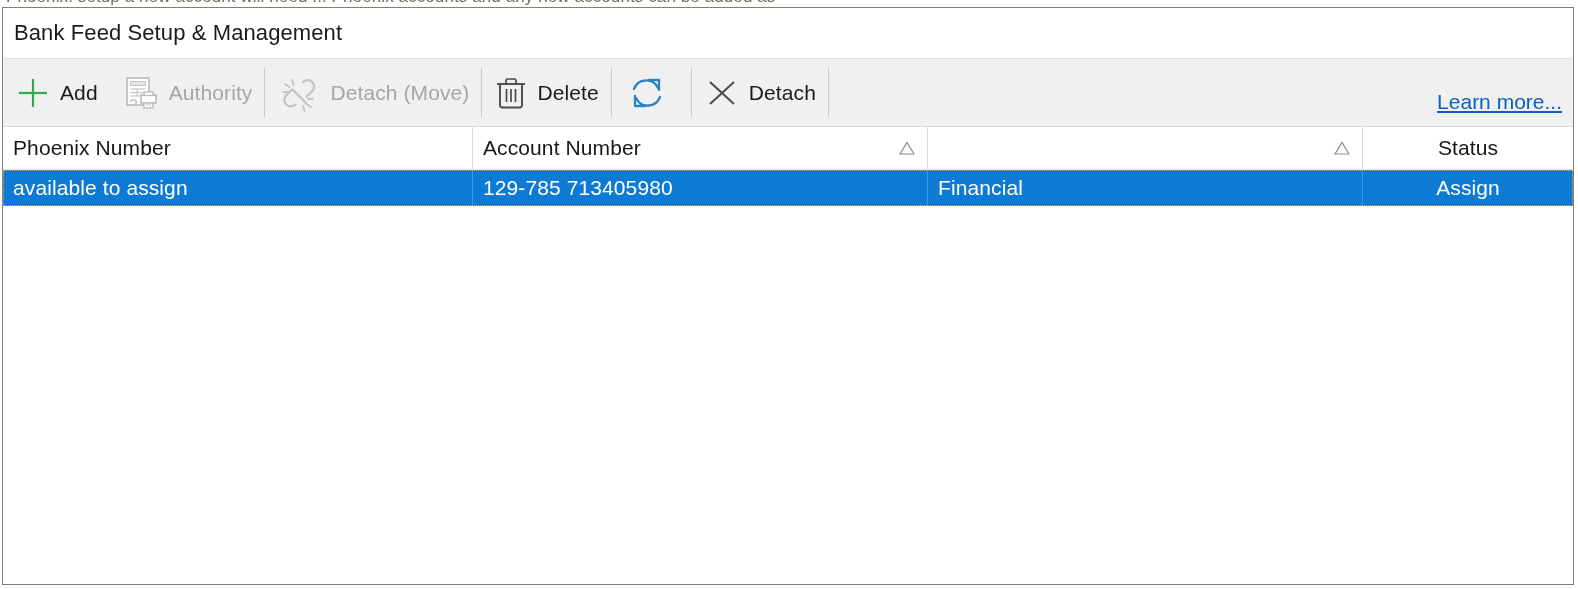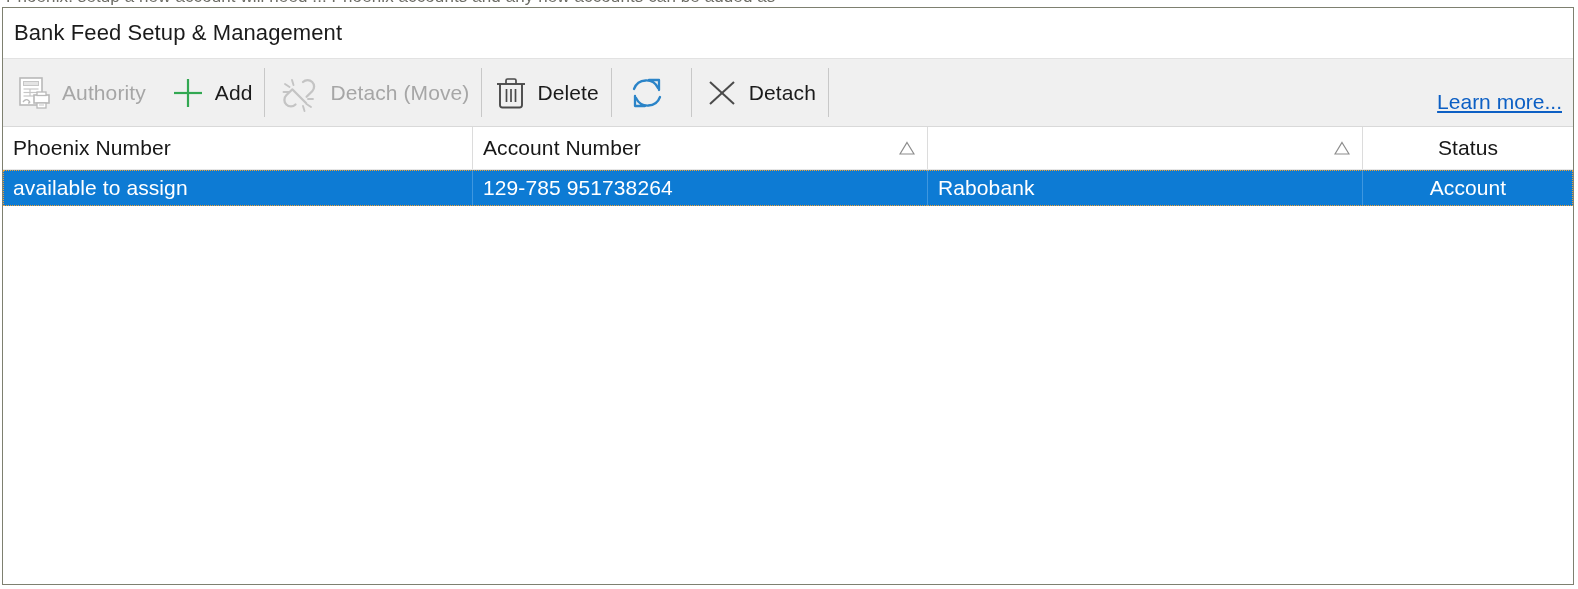--- a/index.html
+++ b/index.html
@@ -194,50 +194,50 @@
     <div class="sliver-text">Phoenix: setup a new account will need ... Phoenix accounts and any new accounts can be added as</div>
   </div>
 
   <div class="window">
 
     <div class="titlebar">
       <span class="title-text">Bank Feed Setup &amp; Management</span>
     </div>
 
     <div class="toolbar">
+
+      <div class="tb-item enabled">
+        <span class="tb-icon">
+          <svg width="36" height="36" viewBox="0 0 36 36">
+            <line x1="18" y1="4" x2="18" y2="32" stroke="#32a852" stroke-width="2.2"></line>
+            <line x1="4" y1="18" x2="32" y2="18" stroke="#32a852" stroke-width="2.2"></line>
+          </svg>
+        </span>
+        <span class="tb-label">Add</span>
+      </div>
 
       <div class="tb-item disabled">
         <span class="tb-icon">
           <svg width="38" height="38" viewBox="0 0 38 38">
             <rect x="5" y="4" width="22" height="27" fill="#ffffff" stroke="#b9b9b9" stroke-width="1.6"></rect>
             <rect x="8.5" y="7.5" width="15" height="4" fill="#e4e4e4" stroke="#c6c6c6" stroke-width="1"></rect>
             <line x1="8.5" y1="15" x2="23.5" y2="15" stroke="#c6c6c6" stroke-width="1.2"></line>
             <line x1="8.5" y1="18.5" x2="23.5" y2="18.5" stroke="#c6c6c6" stroke-width="1.2"></line>
             <line x1="8.5" y1="22" x2="23.5" y2="22" stroke="#c6c6c6" stroke-width="1.2"></line>
             <line x1="15" y1="15" x2="15" y2="22" stroke="#c6c6c6" stroke-width="1.2"></line>
             <path d="M8 28 q3 -4 6 -1 q2 2 -1 2" fill="none" stroke="#b9b9b9" stroke-width="1.3"></path>
             <rect x="19" y="21" width="15" height="8" fill="#ffffff" stroke="#b9b9b9" stroke-width="1.6"></rect>
             <rect x="22" y="18" width="9" height="3.5" fill="#ffffff" stroke="#b9b9b9" stroke-width="1.3"></rect>
             <rect x="22" y="29" width="9" height="5" fill="#ffffff" stroke="#b9b9b9" stroke-width="1.3"></rect>
             <line x1="24" y1="31" x2="29" y2="31" stroke="#c6c6c6" stroke-width="1"></line>
           </svg>
         </span>
         <span class="tb-label">Authority</span>
       </div>
 
-      <div class="tb-item enabled">
-        <span class="tb-icon">
-          <svg width="36" height="36" viewBox="0 0 36 36">
-            <line x1="18" y1="4" x2="18" y2="32" stroke="#32a852" stroke-width="2.2"></line>
-            <line x1="4" y1="18" x2="32" y2="18" stroke="#32a852" stroke-width="2.2"></line>
-          </svg>
-        </span>
-        <span class="tb-label">Add</span>
-      </div>
-
       <div class="tb-sep"></div>
 
       <div class="tb-item disabled">
         <span class="tb-icon">
           <svg width="44" height="40" viewBox="0 0 44 40">
             <path d="M26 9 a6.5 6.5 0 0 1 9.2 9.2 l-5.6 5.6" fill="none" stroke="#c4c4c4" stroke-width="2.3" stroke-linecap="round"></path>
             <path d="M18.5 31.5 a6.5 6.5 0 0 1 -9.2 -9.2 l5.6 -5.6" fill="none" stroke="#c4c4c4" stroke-width="2.3" stroke-linecap="round"></path>
             <path d="M15.5 16.5 l13.5 13.5" fill="none" stroke="#c4c4c4" stroke-width="2.3" stroke-linecap="round"></path>
             <line x1="15" y1="7" x2="16.5" y2="12" stroke="#c4c4c4" stroke-width="1.9" stroke-linecap="round"></line>
             <line x1="8" y1="11" x2="12.5" y2="14" stroke="#c4c4c4" stroke-width="1.9" stroke-linecap="round"></line>
@@ -330,27 +330,27 @@
         <div class="gh-cell col-3 center">
           <span>Status</span>
         </div>
       </div>
 
       <div class="grid-row selected">
         <div class="gr-cell col-0">
           <span>available to assign</span>
         </div>
         <div class="gr-cell col-1">
-          <span>129-785 951738264</span>
+          <span>129-785 713405980</span>
         </div>
         <div class="gr-cell col-2">
-          <span>Rabobank</span>
+          <span>Financial</span>
         </div>
         <div class="gr-cell col-3 center">
-          <span>Account</span>
+          <span>Assign</span>
         </div>
       </div>
 
       <div class="grid-body"></div>
     </div>
 
   </div>
 </div>
 
 </body></html>

